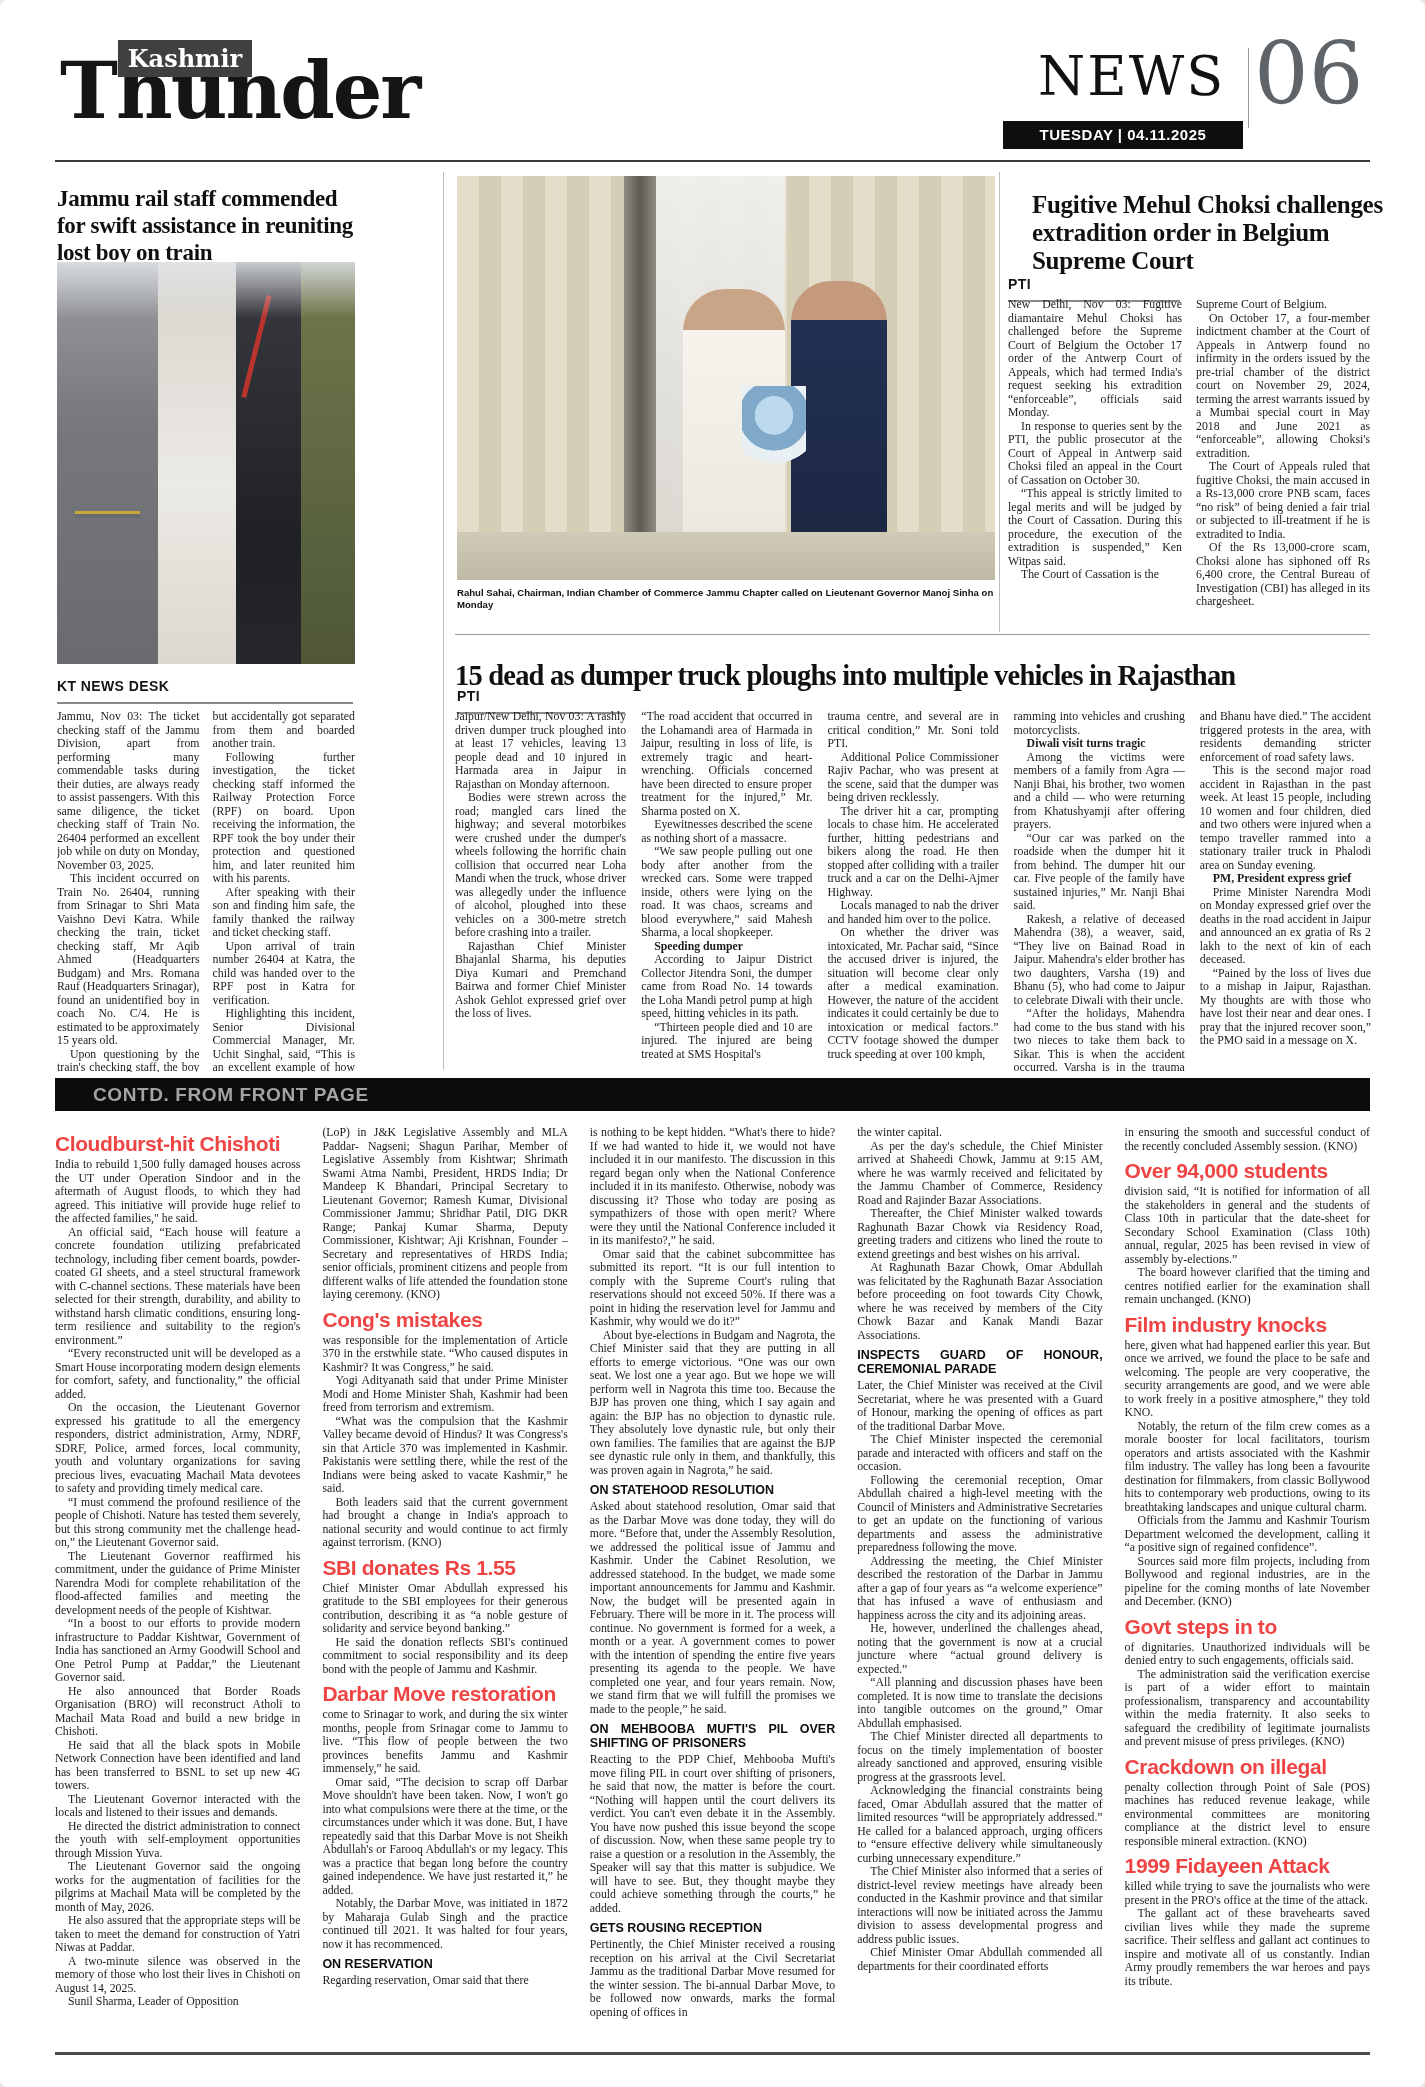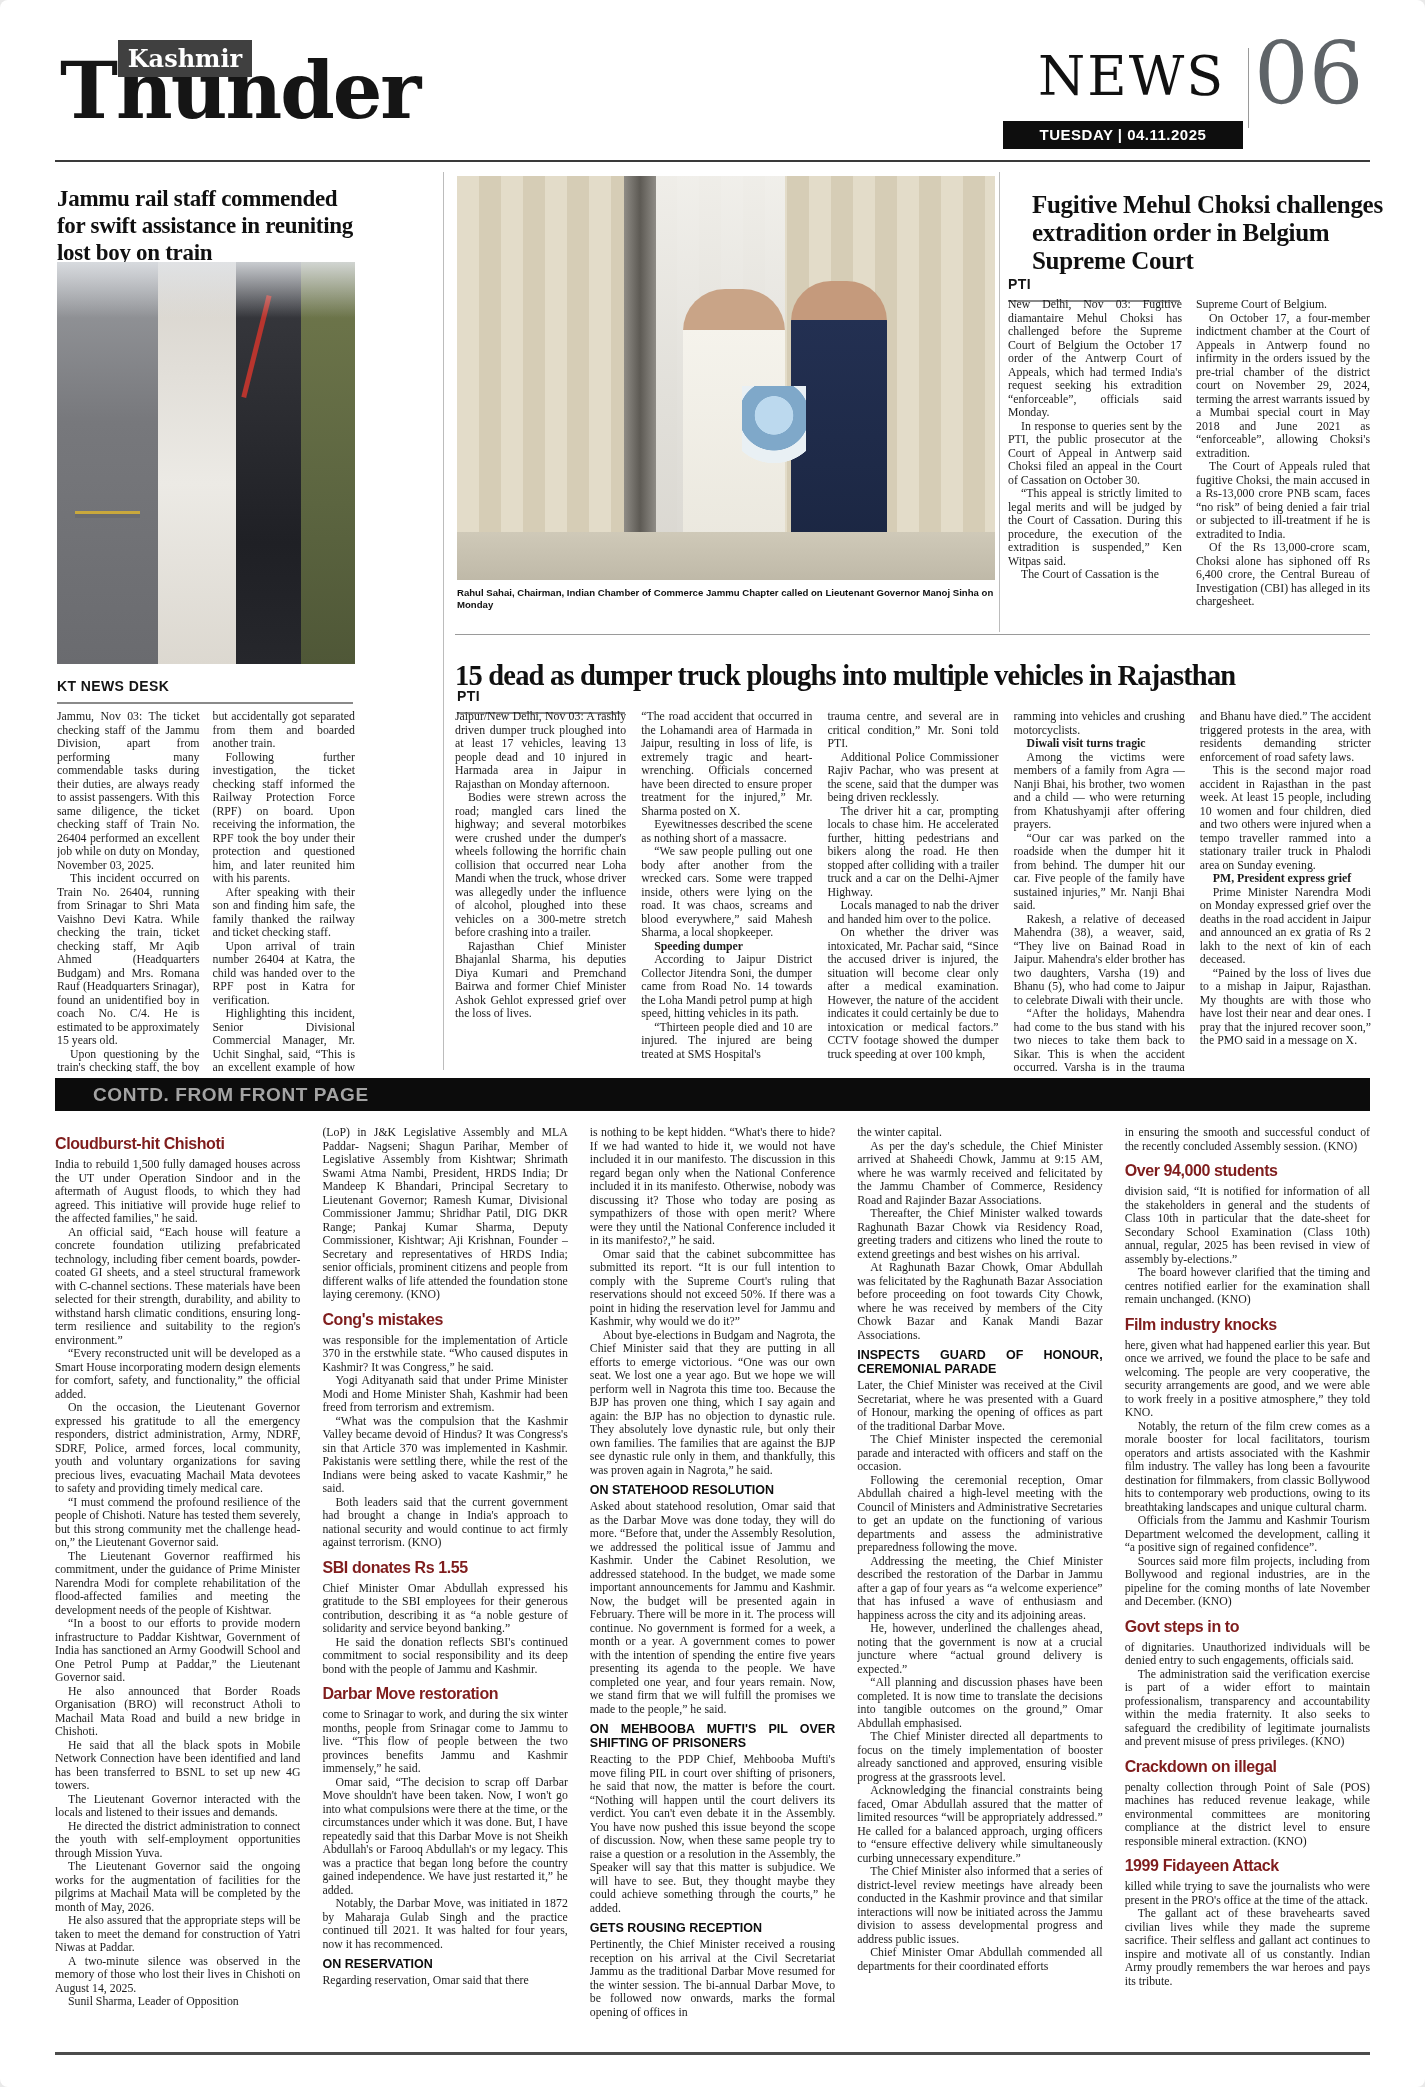--- a/index.html
+++ b/index.html
@@ -28,28 +28,28 @@
   
   .headline{font-family:"Liberation Serif",serif;font-weight:700;color:#101010;}
   .rail-headline{left:57px;top:170px;width:298px;font-size:23px;line-height:27px;letter-spacing:-.3px;}
   .choksi-headline{left:1008px;top:174px;width:364px;font-size:25px;line-height:28px;letter-spacing:-.3px;margin-left:24px;}
   .dumper-headline{left:455px;top:640px;width:916px;font-size:28.5px;line-height:34px;
                    letter-spacing:-.8px;white-space:nowrap;overflow:hidden;}
   
   .byline{font-family:"Liberation Sans",sans-serif;font-weight:700;font-size:14px;
           letter-spacing:.4px;color:#151515;border-bottom:2px solid #8a8a8a;padding-bottom:8px;}
   
-  .cols{display:flex;}
+  .cols{display:flex;justify-content:center;}
   .tcol{flex:1;overflow:hidden;}
   .bodytext{font-size:11.8px;line-height:13.5px;text-align:justify;}
   .para{margin:0;text-indent:13px;}
   .para.lead{text-indent:0;}
   .para.kick{font-weight:700;}
-  .subhead{font-family:"Liberation Sans",sans-serif;font-weight:700;font-size:16px;
-           line-height:21px;letter-spacing:-.4px;margin:7px 0 4px 0;color:#7f1d1d;}
+  .subhead{font-family:"Liberation Sans",sans-serif;font-weight:700;font-size:21px;
+           line-height:21px;letter-spacing:-.4px;margin:7px 0 4px 0;color:#ef4444;}
   .subcaps{font-family:"Liberation Sans",sans-serif;font-weight:700;font-size:12.5px;
            line-height:14px;margin:6px 0 3px 0;color:#0d0d0d;text-transform:uppercase;}
   
   .photo{overflow:hidden;}
   .rail-photo{left:57px;top:262px;width:298px;height:402px;
       background:linear-gradient(180deg,#c9ccd0 0%,#b4b2ad 12%,#a39e96 100%);}
   .rp-part{position:absolute;top:0;height:100%;}
   .caption{left:457px;top:587px;width:538px;font-family:"Liberation Sans",sans-serif;
            font-weight:700;font-size:9.6px;line-height:11.5px;color:#111;}
   .main-photo{left:457px;top:176px;width:538px;height:404px;

